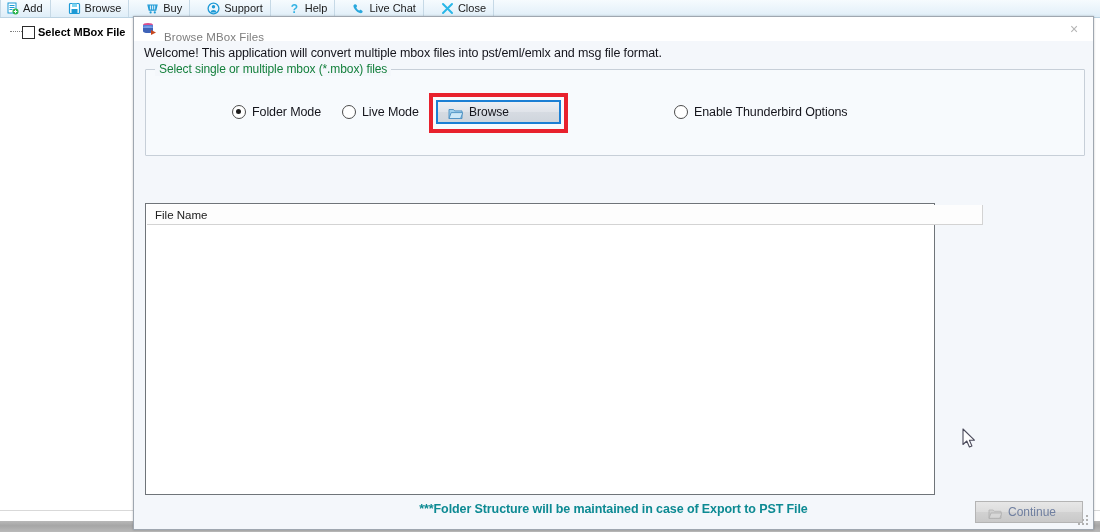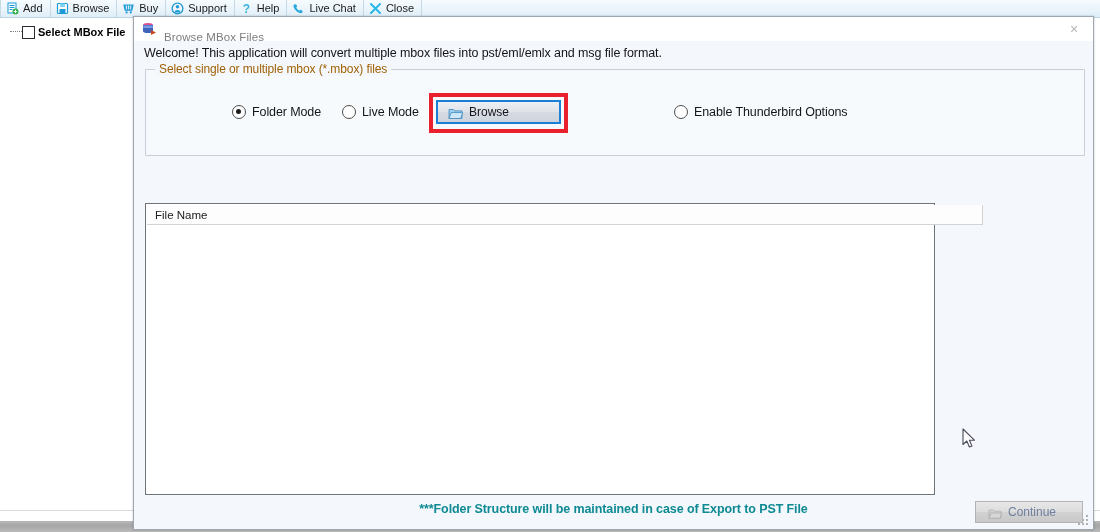--- a/index.html
+++ b/index.html
@@ -8,21 +8,21 @@
     background:#ffffff;
     font-family:"Liberation Sans","DejaVu Sans",sans-serif;
     -webkit-font-smoothing:antialiased;
   }
   
   #app-window{position:absolute;inset:0;background:#ffffff;}
   #app-toolbar{
     position:absolute;left:0;top:0;width:1100px;height:17px;
     background:linear-gradient(180deg,#f6fbfe 0%,#eaf4fb 55%,#dfeef8 100%);
     border-bottom:1px solid #bcd3e2;
-    display:flex;
+    display:flex;gap:12px;
   }
   .tb-btn{
     height:17px;display:flex;align-items:center;gap:4px;
     padding:0 7px 0 5px;border-right:1px solid #c6d9e6;
     font-size:11px;color:#1a1a1a;line-height:17px;white-space:nowrap;
   }
   .tb-btn:first-child{border-left:1px solid #c6d9e6;}
   .tb-ico{width:13px;height:13px;display:inline-block;position:relative;flex:0 0 13px;}
   .tb-ico svg{display:block;width:13px;height:13px;}
   .tb-label{font-size:11px;}
@@ -76,21 +76,21 @@
     letter-spacing:-.1px;
   }
 
   
   #grp-select{
     position:absolute;left:11px;top:52px;width:938px;height:85px;
     border:1px solid #c7cfd8;border-radius:1px;background:#f7fafd;
   }
   #grp-select-legend{
     position:absolute;left:9px;top:-8px;background:#f4f7fb;padding:0 4px;
-    font-size:12px;color:#a16207;letter-spacing:-.1px;
+    font-size:12px;color:#15803d;letter-spacing:-.1px;
   }
   .radio{
     display:inline-flex;align-items:center;gap:6px;
     font-size:12.5px;color:#15151c;letter-spacing:-.1px;white-space:nowrap;
   }
   .radio .dot{
     width:12px;height:12px;border-radius:50%;border:1px solid #4c4c4c;
     background:#fff;position:relative;flex:0 0 12px;
   }
   .radio.checked .dot::after{

